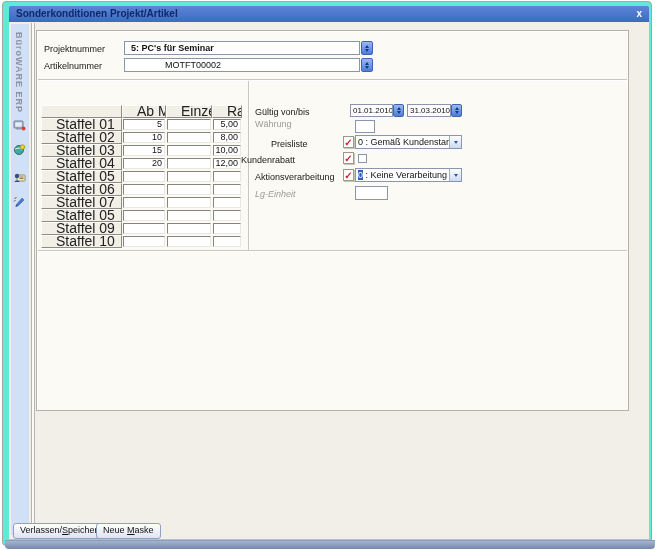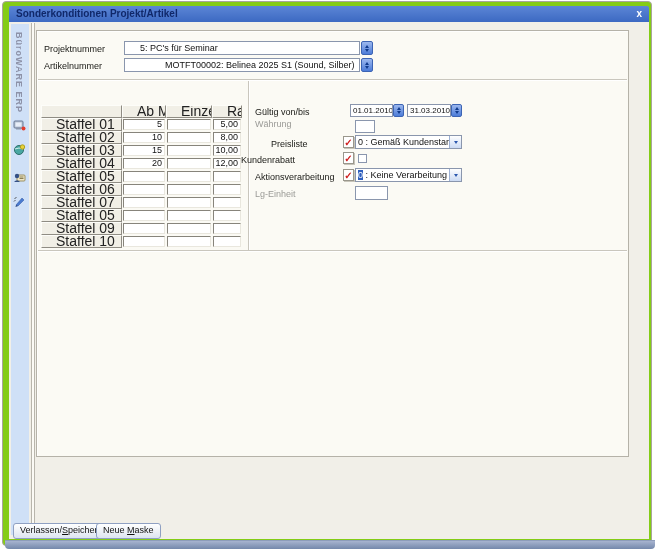--- a/index.html
+++ b/index.html
@@ -2,38 +2,38 @@
 <html><head>
 <meta charset="utf-8">
 <style>
   * { margin:0; padding:0; box-sizing:border-box; }
   html,body { background:#ffffff; }
   body { font-family:"Liberation Sans", sans-serif; }
   .screen { position:relative; width:656px; height:550px; background:#ffffff; overflow:hidden; }
 
   
   .window { position:absolute; left:2px; top:1px; width:650px; height:545px;
-            background:#84cc16; border:1px solid #a8a59b; border-radius:4px; }
+            background:#5eead4; border:1px solid #a8a59b; border-radius:4px; }
   .titlebar { position:absolute; left:6px; top:4px; width:640px; height:16px;
               background:linear-gradient(#5c86d6,#3c69c2); border-radius:2px 2px 0 0;
               color:#10286a; font-size:10px; font-weight:bold; line-height:16px; padding-left:7px; }
   .close-x { position:absolute; right:7px; top:0; color:#ffffff; font-weight:bold;
              font-size:10px; line-height:15px; }
   .winbody { position:absolute; left:6px; top:20px; width:640px; height:517px; background:#f1efe8; }
 
   
   .strip { position:absolute; left:8px; top:22px; width:18px; height:511px; background:#cfe0f7; }
   .brand { position:absolute; top:8px; left:3px; writing-mode:vertical-rl;
            font-size:9px; font-weight:bold; color:#8d92a8; letter-spacing:1px; }
   .strip-icon { position:absolute; left:2px; width:13px; height:13px; }
   .groove-v { position:absolute; left:28px; top:21px; width:4px; height:513px;
               border-left:1px solid #b8b5ac; border-right:1px solid #b8b5ac; background:#fbfaf5; }
 
   
-  .panel { position:absolute; left:33px; top:28px; width:593px; height:427px;
+  .panel { position:absolute; left:33px; top:28px; width:593px; height:381px;
            background:#fbfaf4; border:1px solid #b5b2a8; box-shadow:inset 1px 1px 0 rgba(255,255,255,.8); }
   .lbl { position:absolute; font-size:9px; color:#20201c; white-space:nowrap; }
   .lbl.dis { color:#9b9b97; }
 
   .fieldbox { position:absolute; background:#ffffff; border:1px solid #8a96ad;
               font-size:9px; line-height:12px; color:#111; white-space:nowrap; overflow:hidden; }
   .spin { position:absolute; background:linear-gradient(#9cb8ee,#4d7cd8); border:1px solid #3c64b4;
           border-radius:2px; display:flex; flex-direction:column; align-items:center;
           justify-content:center; gap:1px; }
   .tri-up   { width:0; height:0; border-left:2.5px solid transparent; border-right:2.5px solid transparent;
@@ -121,30 +121,29 @@
             <path d="M3 10 L9 3 L11 5 L5 11 Z" fill="#4a7ad0" stroke="#2c55a0" stroke-width="0.5"></path>
             <path d="M3 10 L2.5 12 L5 11 Z" fill="#1d3a78"></path>
           </svg>
       </div>
     </div>
     <div class="groove-v"></div>
 
     <div class="panel">
 
       <div class="lbl" style="left:7px; top:13px;">Projektnummer</div>
-      <div class="fieldbox" style="left:87px; top:10px; width:236px; height:14px; padding-left:15px;">5: PC's für Seminar</div>
+      <div class="fieldbox" style="left:87px; top:10px; width:236px; height:14px; padding-left:6px;font-weight:bold;">5: PC's für Seminar</div>
       <div class="spin" style="left:324px; top:10px; width:12px; height:14px;">
         <span class="tri-up"></span>
           <span class="tri-down"></span>
       </div>
 
       <div class="lbl" style="left:7px; top:30px;">Artikelnummer</div>
       <div class="fieldbox" style="left:87px; top:27px; width:236px; height:14px; display:flex;">
         <span style="width:96px; padding-left:2px;text-align:right;">MOTFT00002</span>
-        <span>: Belinea 2025 S1 (Sound, Silber)</span>
       </div>
       <div class="spin" style="left:324px; top:27px; width:12px; height:14px;">
         <span class="tri-up"></span>
           <span class="tri-down"></span>
       </div>
 
       <div class="hdiv" style="top:48px;"></div>
       <div class="vdiv" style="left:211px; top:50px; height:169px;"></div>
       <div class="hdiv" style="top:219px;"></div>
 
@@ -295,21 +294,21 @@
 
       <div class="lbl" style="left:218px; top:141px;">Aktionsverarbeitung</div>
       <div class="flagbox" style="left:306px; top:138px;">✓</div>
       <div class="dd" style="left:318px; top:137px; width:107px; height:14px;">
         <span class="dd-text"><span class="sel">0</span><span> : Keine Verarbeitung</span></span>
         <span class="dd-btn">
             <span class="tri-down"></span>
           </span>
       </div>
 
-      <div class="lbl dis" style="left:218px; top:158px;">Lg-Einheit</div>
+      <div class="lbl dis" style="left:218px; top:158px;font-style:italic;">Lg-Einheit</div>
       <div class="fieldbox" style="left:318px; top:155px; width:33px; height:14px;"></div>
     </div>
 
     <div class="btn" style="left:10px;">
       <span>Verlassen/</span><span class="mnemo">S</span><span>peichern</span>
     </div>
     <div class="btn" style="left:93px;">
       <span>Neue </span><span class="mnemo">M</span><span>aske</span>
     </div>
 

